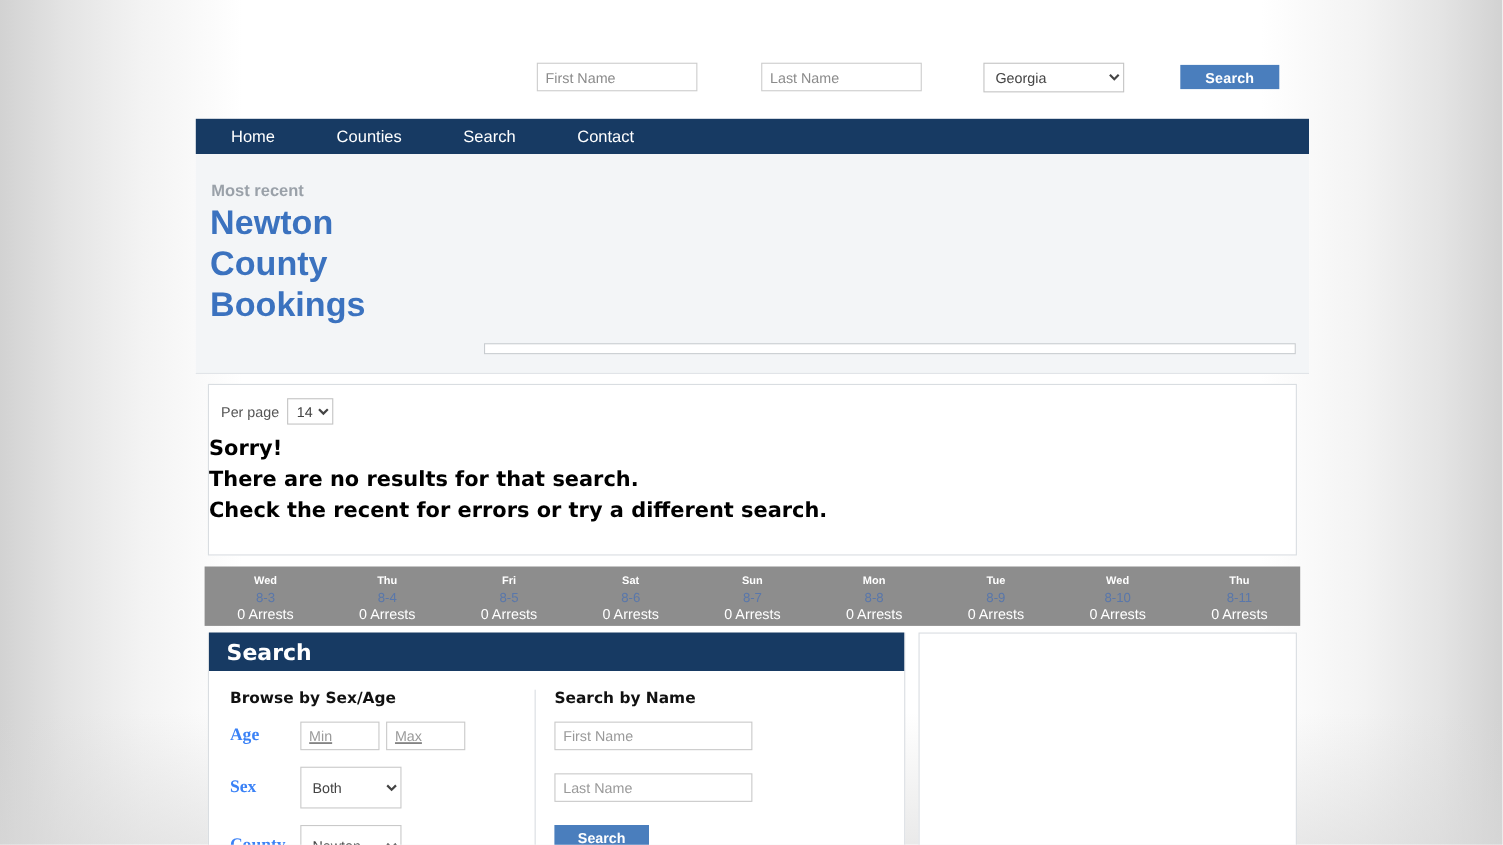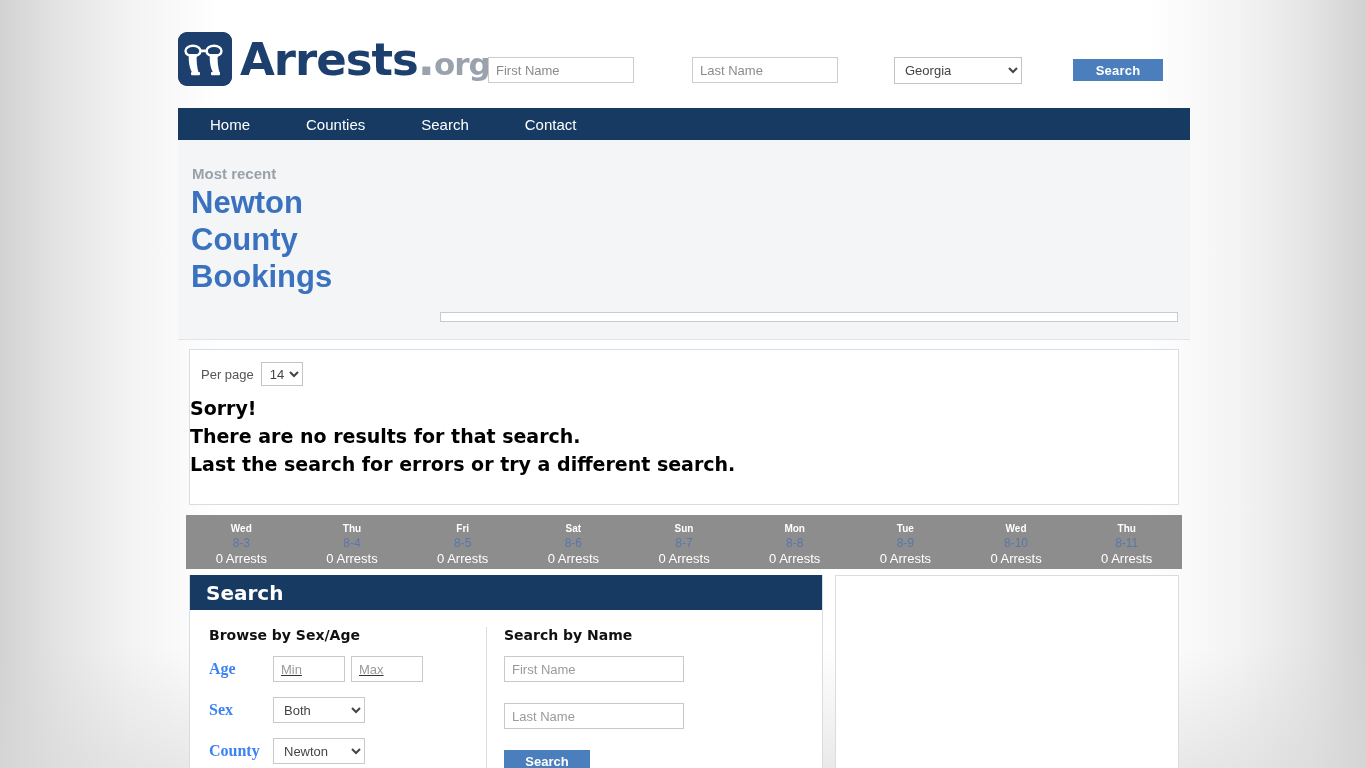--- a/index.html
+++ b/index.html
@@ -285,21 +285,21 @@
     background: #fff;
     font-size: 13px;
     color: #333;
     padding: 0 7px;
     font-family: "Liberation Sans", sans-serif;
     outline: none;
   }
   .fin::placeholder { color: #9a9a9a; }
   .fin.small { width: 72px; margin-right: 6px; text-decoration: underline; }
   .fsel {
-    height: 26px;
+    height: 38px;
     border: 1px solid #c9c9c9;
     background: #fff;
     font-size: 13px;
     color: #444;
     padding-left: 6px;
     font-family: "Liberation Sans", sans-serif;
     width: 70px;
   }
   .fsel.wide { width: 92px; }
   .name-input {
@@ -326,39 +326,20 @@
 </style>
 </head>
 <body>
 
 <div class="bg-wrap"></div>
 
 <div class="page">
 
   <div class="header">
 
-    <div class="brand">
-      <div class="logo-box">
-        <svg width="54" height="54" viewBox="0 0 54 54" aria-hidden="true">
-          <rect x="0" y="0" width="54" height="54" rx="9" fill="#1c3f6e"></rect>
-          <g fill="#ffffff">
-            <ellipse cx="15" cy="19" rx="7.5" ry="5.2" fill="none" stroke="#ffffff" stroke-width="2.4"></ellipse>
-            <ellipse cx="36" cy="19" rx="7.5" ry="5.2" fill="none" stroke="#ffffff" stroke-width="2.4"></ellipse>
-            <rect x="22" y="17.6" width="8" height="2.6" rx="1.2"></rect>
-            <path d="M11 22 C10 30, 12 38, 15 42 L21 42 C19 36, 18 28, 19 22 Z"></path>
-            <path d="M32 22 C31 30, 33 38, 36 42 L42 42 C40 36, 39 28, 40 22 Z"></path>
-            <rect x="13" y="40" width="9" height="3.2" rx="1"></rect>
-            <rect x="33" y="40" width="9" height="3.2" rx="1"></rect>
-          </g>
-        </svg>
-      </div>
-      <div class="brand-text">
-        <span>Arrests</span><span class="dot">.</span><span class="org">org</span>
-      </div>
-    </div>
 
     <input class="hdr-input" id="first-name-hdr" type="text" placeholder="First Name" style="">
     <input class="hdr-input" id="last-name-hdr" type="text" placeholder="Last Name" style="">
 
     <select class="hdr-select">
       <option>Georgia</option>
     </select>
 
     <button class="hdr-search-btn">Search</button>
   </div>
@@ -379,21 +360,21 @@
   <div class="results">
     <div class="perpage">
       <span class="perpage-label">Per page</span>
       <select class="perpage-select">
         <option>14</option>
       </select>
     </div>
     <div class="sorry">
       <div>Sorry!</div>
       <div>There are no results for that search.</div>
-      <div>Last the search for errors or try a different search.</div>
+      <div>Check the recent for errors or try a different search.</div>
     </div>
   </div>
 
   <div class="daystrip">
     <div class="day">
       <span class="dow">Wed</span>
       <span class="date">8-3</span>
       <span class="cnt">0 Arrests</span>
     </div>
     <div class="day">

